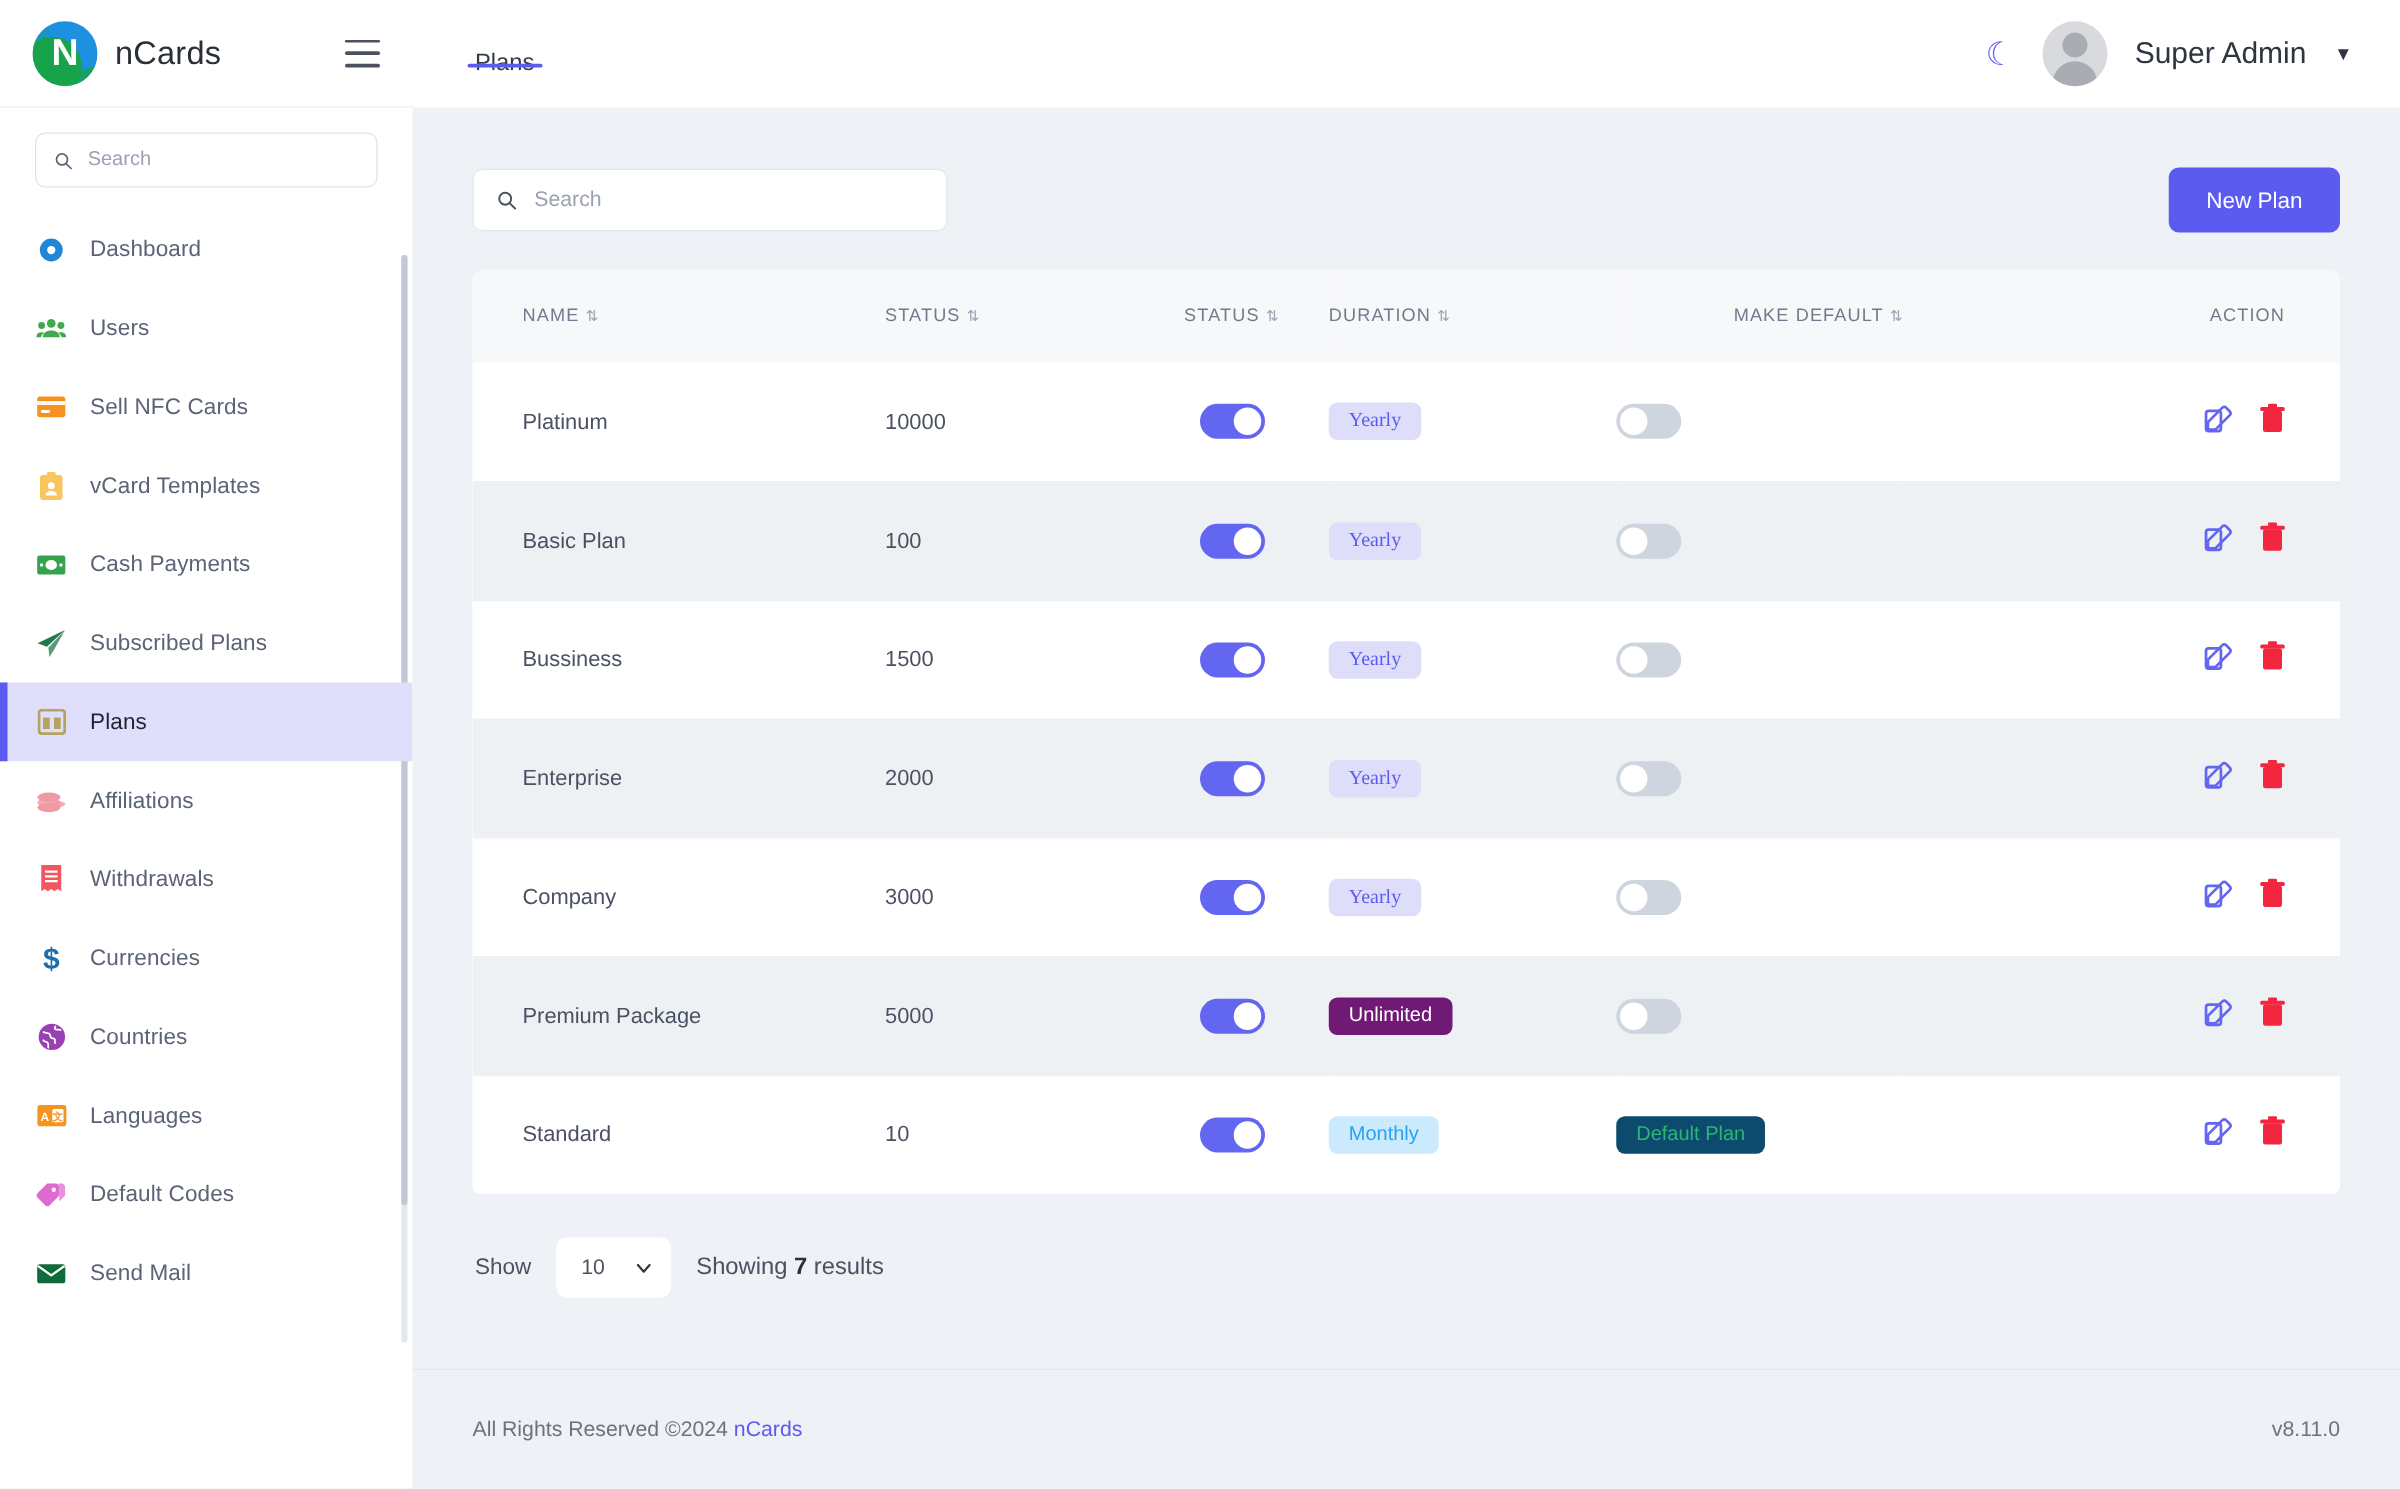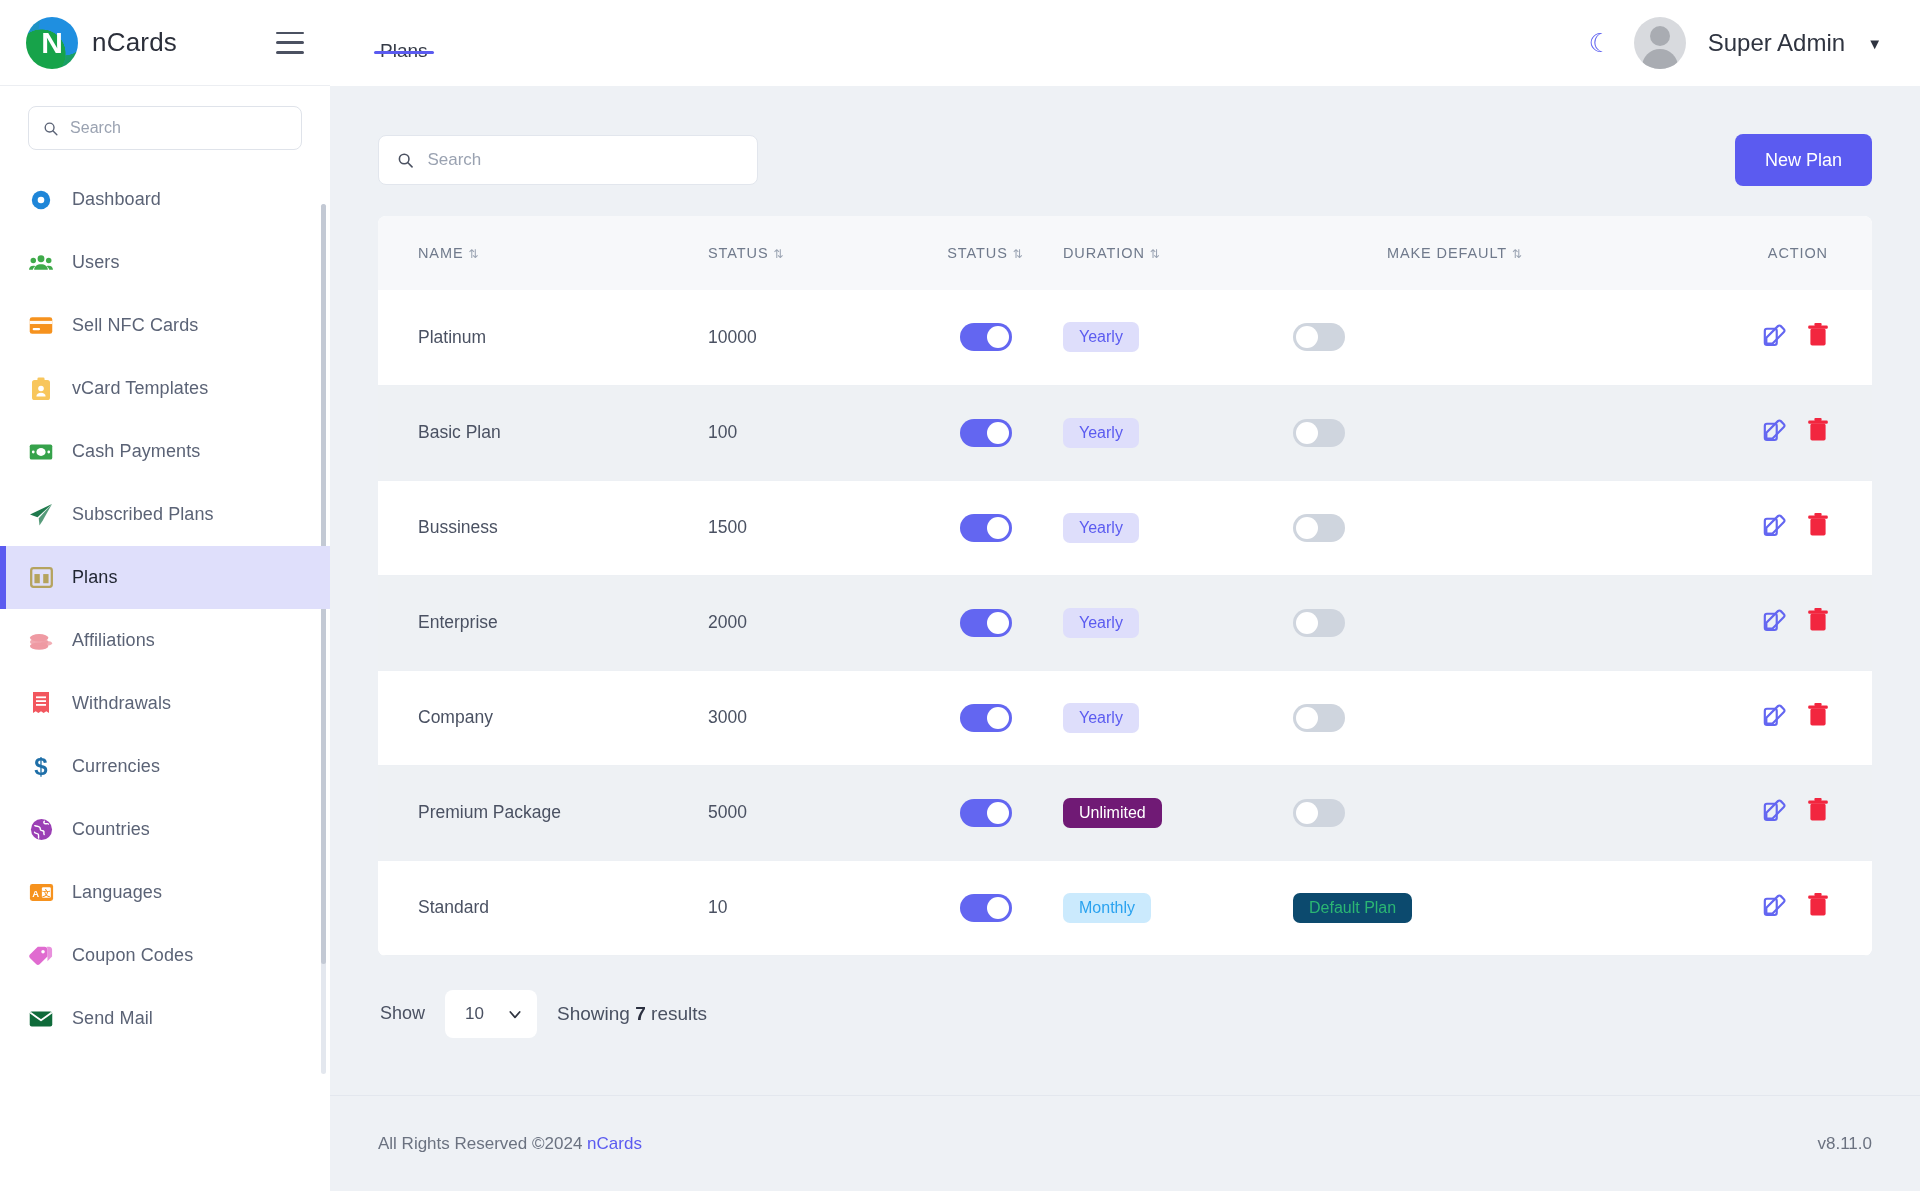--- a/index.html
+++ b/index.html
@@ -168,21 +168,21 @@
     content: ""; position: absolute; top: 3px; width: 22px; height: 22px;
     border-radius: 50%; background: #fff;
   }
   .toggle.on::after { right: 3px; }
   .toggle.off::after { left: 3px; }
 
   .badge {
     display: inline-block; padding: 7px 16px; border-radius: 7px;
     font-size: 16px; line-height: 1;
   }
-  .badge.lavender { background: #dedefb; color: #5b5bf0; }
+  .badge.lavender { background: #dedefb; color: #5b5bf0; font-family: Liberation Serif, serif; }
   .badge.solidblue { background: #701a75; color: #ffffff; }
   .badge.lightblue { background: #cbeafd; color: #2aa2ef; }
   .badge.green { background: #0c4a6e; color: #2bb673; }
 
   .act { display: inline-flex; gap: 18px; align-items: center; }
   .icon-btn { cursor: pointer; display: inline-flex; }
 
   .pager { display: flex; align-items: center; gap: 20px; padding: 34px 2px 0 2px; }
   .pager .lbl { font-size: 18px; color: #4a5162; }
   .pager .select {
@@ -355,21 +355,21 @@
           <span class="lbl">Languages</span>
         </div>
         <div class="nav-item">
           <span class="ico">
             <svg width="24" height="22" viewBox="0 0 26 22">
               <path d="M1 9.5 9.5 1H17c1.6 0 3 1.4 3 3v7.5L11.5 20c-1 1-2.6 1-3.6 0L1 13.1c-1-1-1-2.6 0-3.6z" fill="#e06bd0"></path>
               <circle cx="15.2" cy="6.4" r="1.9" fill="#fff"></circle>
               <path d="M19 1h3c1.6 0 3 1.4 3 3v7.5L20 16.6V4c0-1.4-.4-2.4-1-3z" fill="#e06bd0" opacity="0.75"></path>
             </svg>
           </span>
-          <span class="lbl">Coupon Codes</span>
+          <span class="lbl">Default Codes</span>
         </div>
         <div class="nav-item">
           <span class="ico">
             <svg width="24" height="18" viewBox="0 0 26 18">
               <rect x="0.8" y="0.8" width="24.4" height="16.4" rx="2.2" fill="#0f6b3a"></rect>
               <path d="M2 2.6 13 10.4 24 2.6" stroke="#fff" stroke-width="2" fill="none" stroke-linecap="round" stroke-linejoin="round"></path>
             </svg>
           </span>
           <span class="lbl">Send Mail</span>
         </div>

